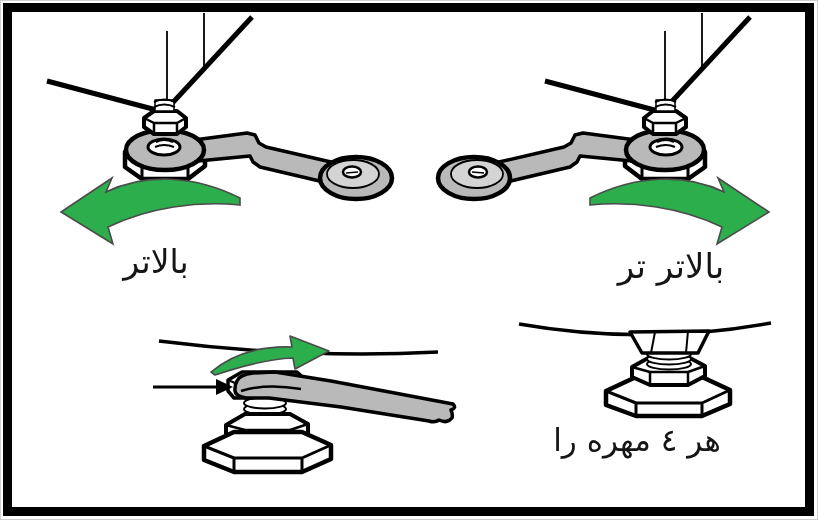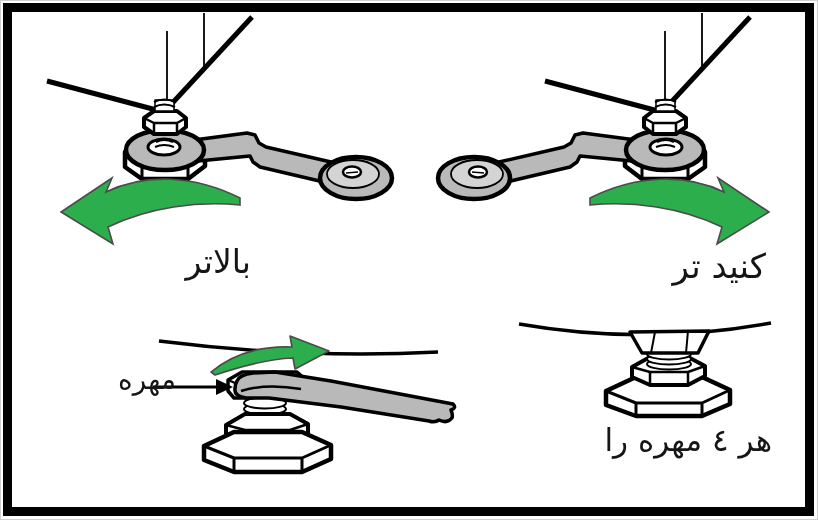--- a/index.html
+++ b/index.html
@@ -19,27 +19,28 @@
     pointer-events:none;
   }
   svg.canvas{position:absolute;left:0;top:0;}
   .wht{fill:#fff;stroke:var(--outline,#000);}
   .gray{fill:var(--wrench-gray,#b9b9b9);stroke:var(--outline,#000);}
   .ln{fill:none;stroke:var(--outline,#000);}
   .green{fill:var(--arrow-green,#2cae4c);stroke:#4b4b4b;stroke-width:1.6;}
   .cap{
     position:absolute;
     color:#151515;
+    text-align:center;
     direction:rtl;
     unicode-bidi:isolate;
   }
   .cap-tl{left:60px;top:238px;width:190px;font-size:33px;line-height:46px;}
   .cap-tr{left:575px;top:242px;width:190px;font-size:34px;line-height:46px;}
   .cap-nut{left:55px;top:360px;width:120px;font-size:28px;line-height:38px;}
-  .cap-br{left:563px;top:418px;width:208px;font-size:31px;line-height:42px;}
+  .cap-br{left:532px;top:418px;width:208px;font-size:31px;line-height:42px;}
 </style>
 </head>
 <body>
 
 <div class="page">
 
   <svg class="canvas" width="818" height="520" viewBox="0 0 818 520">
     <defs>
 
       <g id="machineCorner" stroke="#000" fill="none">
@@ -127,22 +128,21 @@
       </g>
       <g>
         <path class="wht" stroke-width="3.5" d="M629,331 L708,330 L697,352 L641,352 Z"></path>
         <path class="ln" stroke-width="2" d="M654,331 L650,352 M687,330 L685,352"></path>
       </g>
     </g>
   </svg>
 
   <div class="cap cap-tl">بالاتر</div>
 
-  <div class="cap cap-tr">کنید تر</div>
+  <div class="cap cap-tr">بالاتر تر</div>
 
-  <div class="cap cap-nut">مهره</div>
 
   <div class="cap cap-br">
     <div>هر ٤ مهره را</div>
   </div>
 
   <div class="frame"></div>
 </div>
 
 </body></html>

